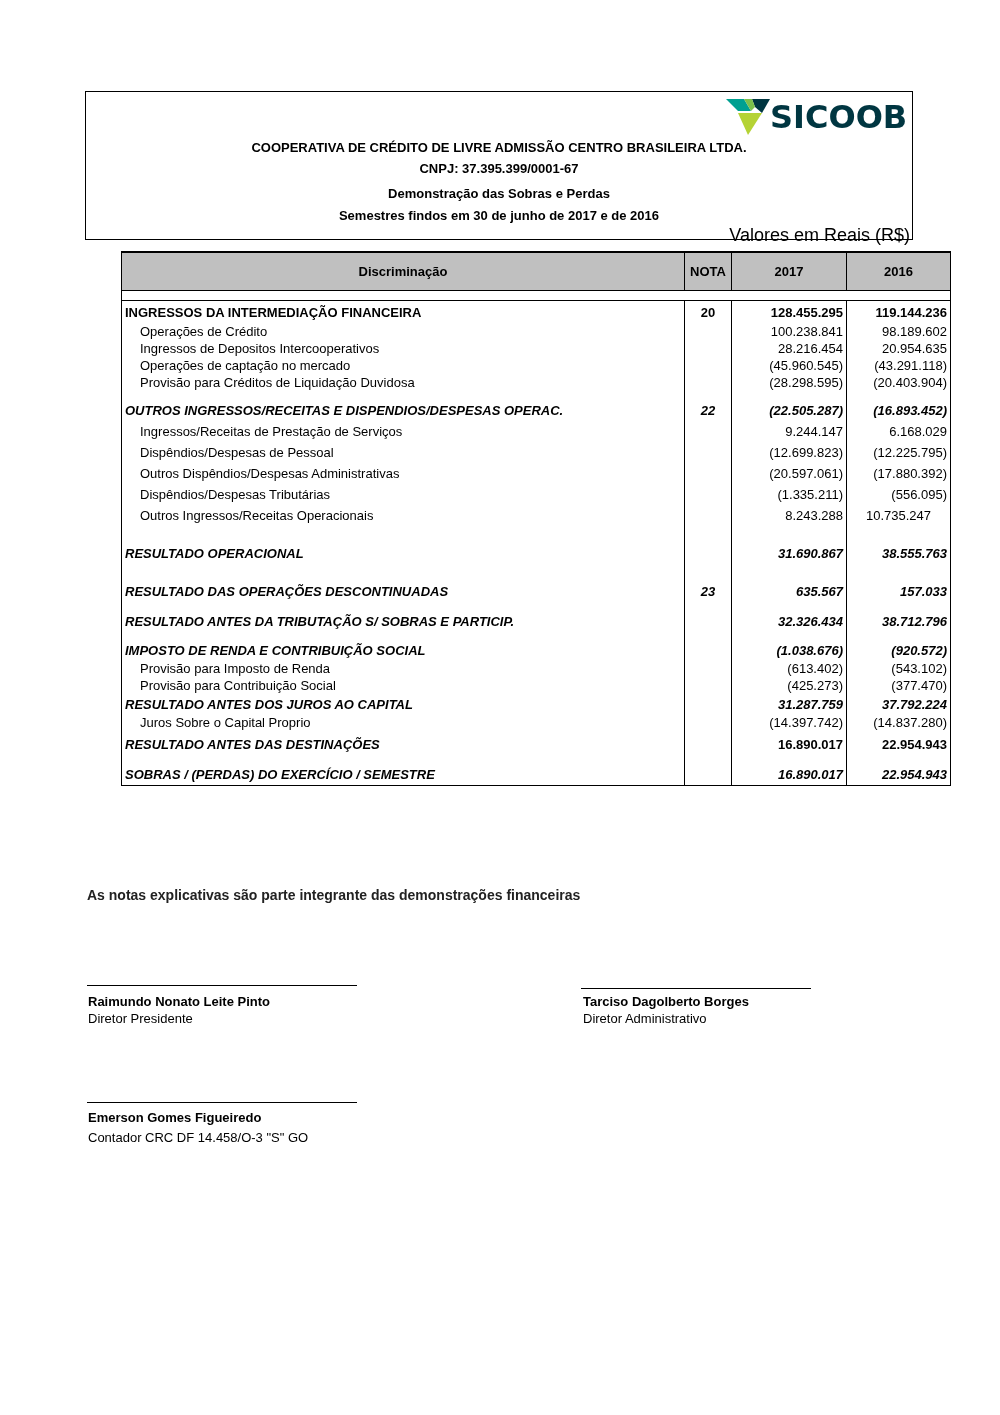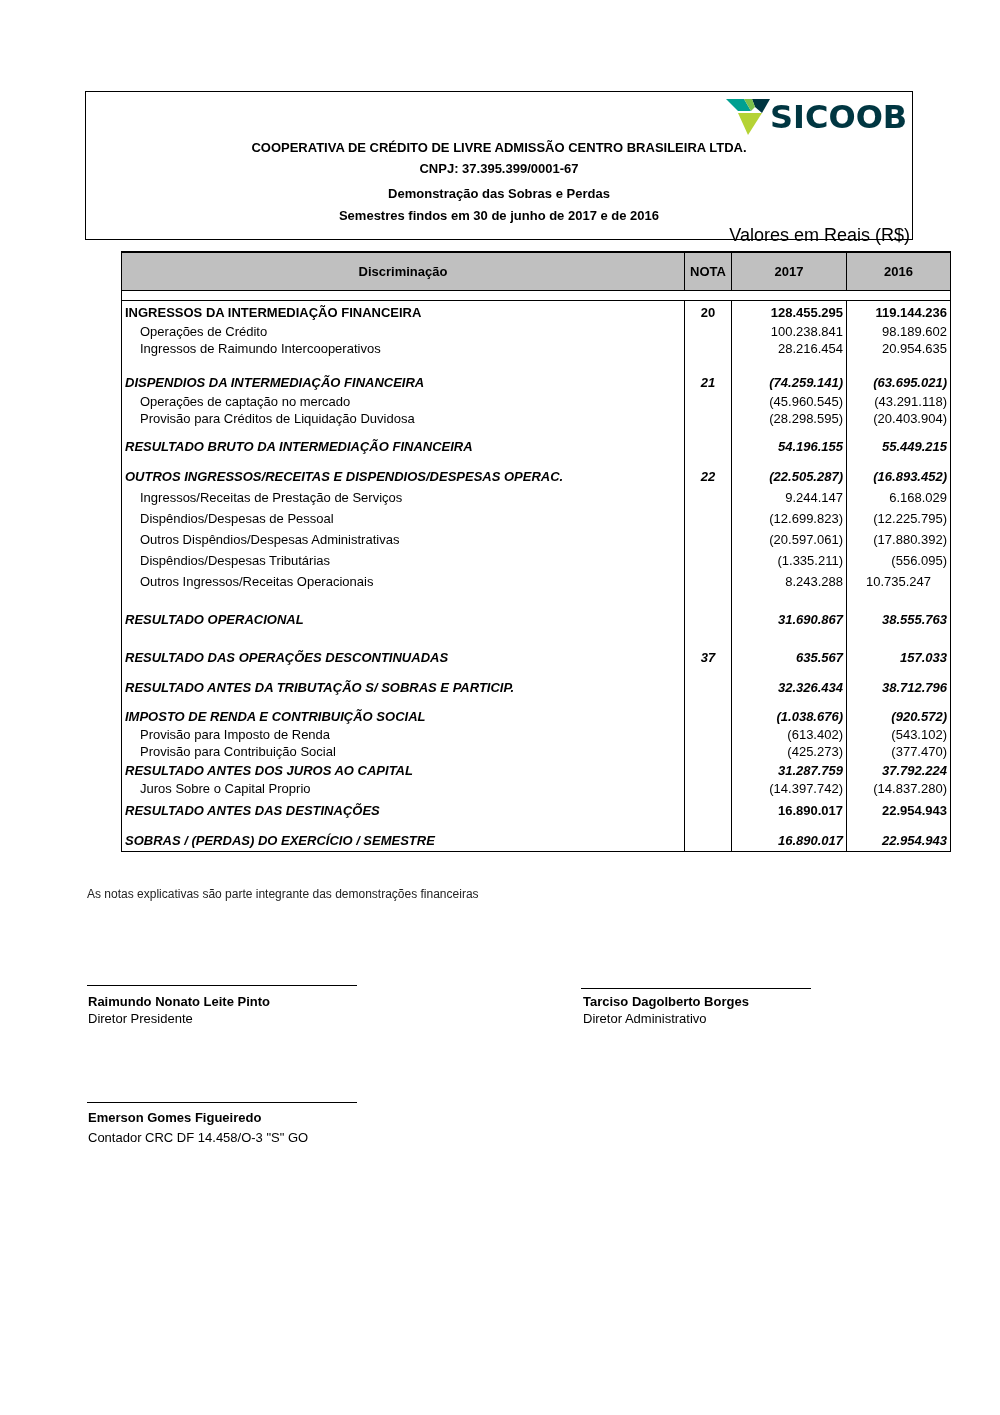--- a/index.html
+++ b/index.html
@@ -16,21 +16,21 @@
   th { background:#c0c0c0; font-weight:bold; height:37px; border:1px solid #000; border-width:2px 1px 1px 1px; text-align:center; padding:0; }
   th:first-child { border-left-width:1px; }
   td { padding:0 3px; border-left:1px solid #000; border-right:1px solid #000; height:17px; white-space:nowrap; }
   td.num { text-align:right; }
   td.nota { text-align:center; }
   tr.spacer td { height:9px; border-top:1px solid #000; border-bottom:1px solid #000; border-left:1px solid #000; border-right:1px solid #000; }
   tr.bold td { font-weight:bold; }
   tr.bi td { font-weight:bold; font-style:italic; }
   tr.sub td.label { padding-left:18px; }
   tr.last td { border-bottom:1px solid #000; }
-  .footnote { left:87px; top:887px; font-size:12px; color:#222; }
+  .footnote { left:87px; top:887px; font-size:14px; color:#222;font-weight:bold; }
   .sig-line { height:1px; background:#000; }
   .sig-name { font-weight:bold; font-size:13px; }
   .sig-role { font-size:13px; }
 </style>
 </head>
 <body>
 
 <div class="abs header-box">
   <div class="abs logo">
     <svg width="184" height="42" viewBox="0 0 184 42">
@@ -76,48 +76,36 @@
           <td class="num" style="height: 22px; border-top: 1px solid rgb(0, 0, 0);">128.455.295</td>
           <td class="num" style="height: 22px; border-top: 1px solid rgb(0, 0, 0);">119.144.236</td>
         </tr>
         <tr class="sub">
           <td class="label" style="height: 17px;">Operações de Crédito</td>
           <td class="nota" style="height: 17px;"></td>
           <td class="num" style="height: 17px;">100.238.841</td>
           <td class="num" style="height: 17px;">98.189.602</td>
         </tr>
         <tr class="sub">
-          <td class="label" style="height: 17px;">Ingressos de Raimundo Intercooperativos</td>
+          <td class="label" style="height: 17px;">Ingressos de Depositos Intercooperativos</td>
           <td class="nota" style="height: 17px;"></td>
           <td class="num" style="height: 17px;">28.216.454</td>
           <td class="num" style="height: 17px;">20.954.635</td>
         </tr>
-        <tr class="bi">
-          <td class="label" style="height: 22px; padding-top: 14px;">DISPENDIOS DA INTERMEDIAÇÃO FINANCEIRA</td>
-          <td class="nota" style="height: 22px; padding-top: 14px;">21</td>
-          <td class="num" style="height: 22px; padding-top: 14px;">(74.259.141)</td>
-          <td class="num" style="height: 22px; padding-top: 14px;">(63.695.021)</td>
-        </tr>
         <tr class="sub">
           <td class="label" style="height: 17px;">Operações de captação no mercado</td>
           <td class="nota" style="height: 17px;"></td>
           <td class="num" style="height: 17px;">(45.960.545)</td>
           <td class="num" style="height: 17px;">(43.291.118)</td>
         </tr>
         <tr class="sub">
           <td class="label" style="height: 17px;">Provisão para Créditos de Liquidação Duvidosa</td>
           <td class="nota" style="height: 17px;"></td>
           <td class="num" style="height: 17px;">(28.298.595)</td>
           <td class="num" style="height: 17px;">(20.403.904)</td>
-        </tr>
-        <tr class="bi">
-          <td class="label" style="height: 22px; padding-top: 8px;">RESULTADO BRUTO DA INTERMEDIAÇÃO FINANCEIRA</td>
-          <td class="nota" style="height: 22px; padding-top: 8px;"></td>
-          <td class="num" style="height: 22px; padding-top: 8px;">54.196.155</td>
-          <td class="num" style="height: 22px; padding-top: 8px;">55.449.215</td>
         </tr>
         <tr class="bi">
           <td class="label" style="height: 22px; padding-top: 8px;">OUTROS INGRESSOS/RECEITAS E DISPENDIOS/DESPESAS OPERAC.</td>
           <td class="nota" style="height: 22px; padding-top: 8px;">22</td>
           <td class="num" style="height: 22px; padding-top: 8px;">(22.505.287)</td>
           <td class="num" style="height: 22px; padding-top: 8px;">(16.893.452)</td>
         </tr>
         <tr class="sub">
           <td class="label" style="height: 21px;">Ingressos/Receitas de Prestação de Serviços</td>
           <td class="nota" style="height: 21px;"></td>
@@ -149,21 +137,21 @@
           <td class="num" style="height: 21px; text-align: center;">10.735.247</td>
         </tr>
         <tr class="bi">
           <td class="label" style="height: 22px; padding-top: 16px;">RESULTADO OPERACIONAL</td>
           <td class="nota" style="height: 22px; padding-top: 16px;"></td>
           <td class="num" style="height: 22px; padding-top: 16px;">31.690.867</td>
           <td class="num" style="height: 22px; padding-top: 16px;">38.555.763</td>
         </tr>
         <tr class="bi">
           <td class="label" style="height: 22px; padding-top: 16px;">RESULTADO DAS OPERAÇÕES DESCONTINUADAS</td>
-          <td class="nota" style="height: 22px; padding-top: 16px;">37</td>
+          <td class="nota" style="height: 22px; padding-top: 16px;">23</td>
           <td class="num" style="height: 22px; padding-top: 16px;">635.567</td>
           <td class="num" style="height: 22px; padding-top: 16px;">157.033</td>
         </tr>
         <tr class="bi">
           <td class="label" style="height: 22px; padding-top: 8px;">RESULTADO ANTES DA TRIBUTAÇÃO S/ SOBRAS E PARTICIP.</td>
           <td class="nota" style="height: 22px; padding-top: 8px;"></td>
           <td class="num" style="height: 22px; padding-top: 8px;">32.326.434</td>
           <td class="num" style="height: 22px; padding-top: 8px;">38.712.796</td>
         </tr>
         <tr class="bi">

